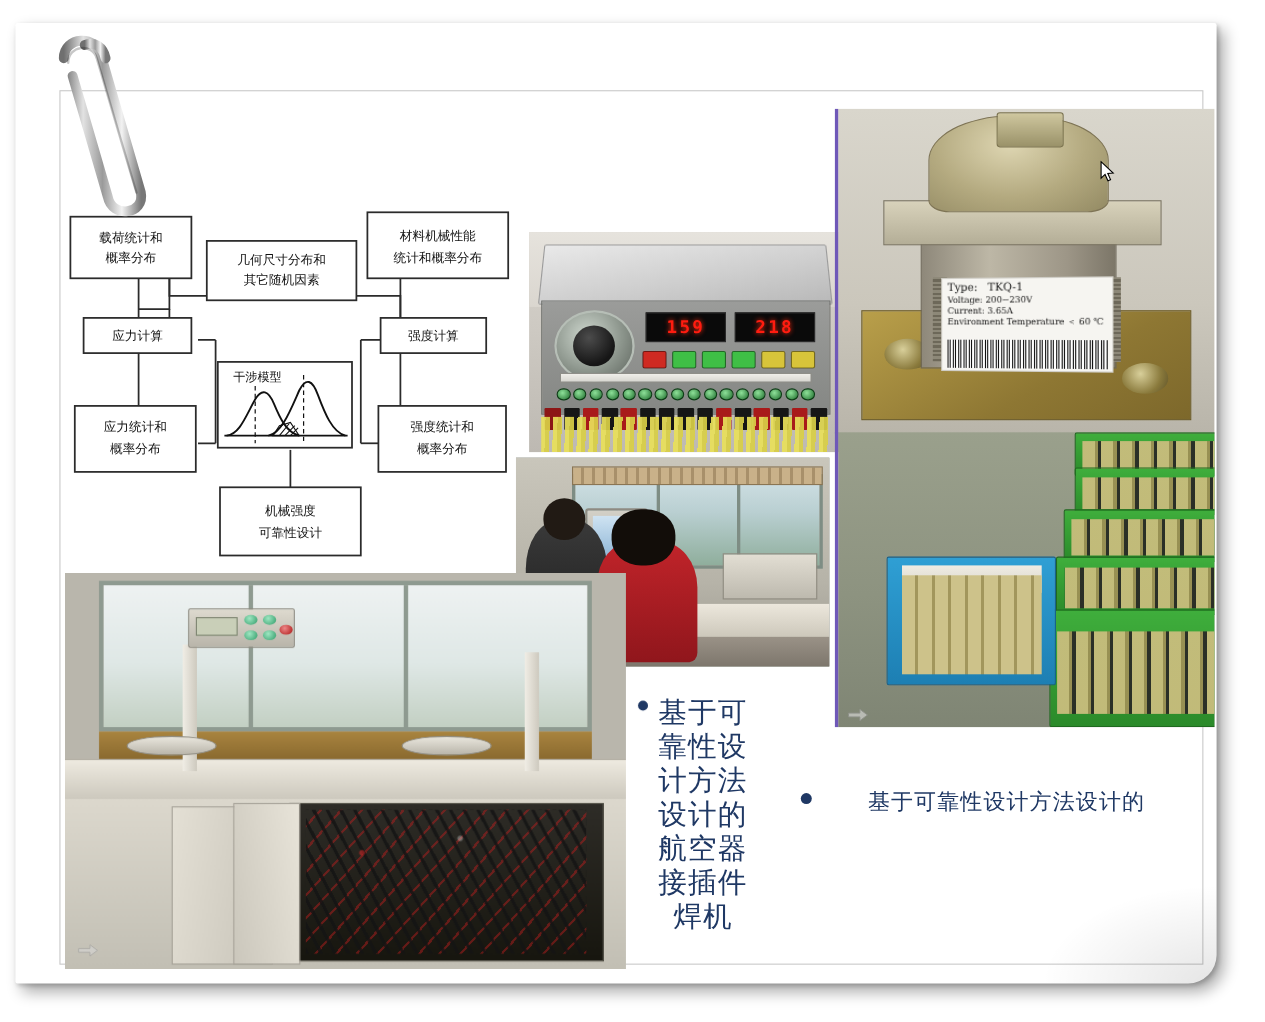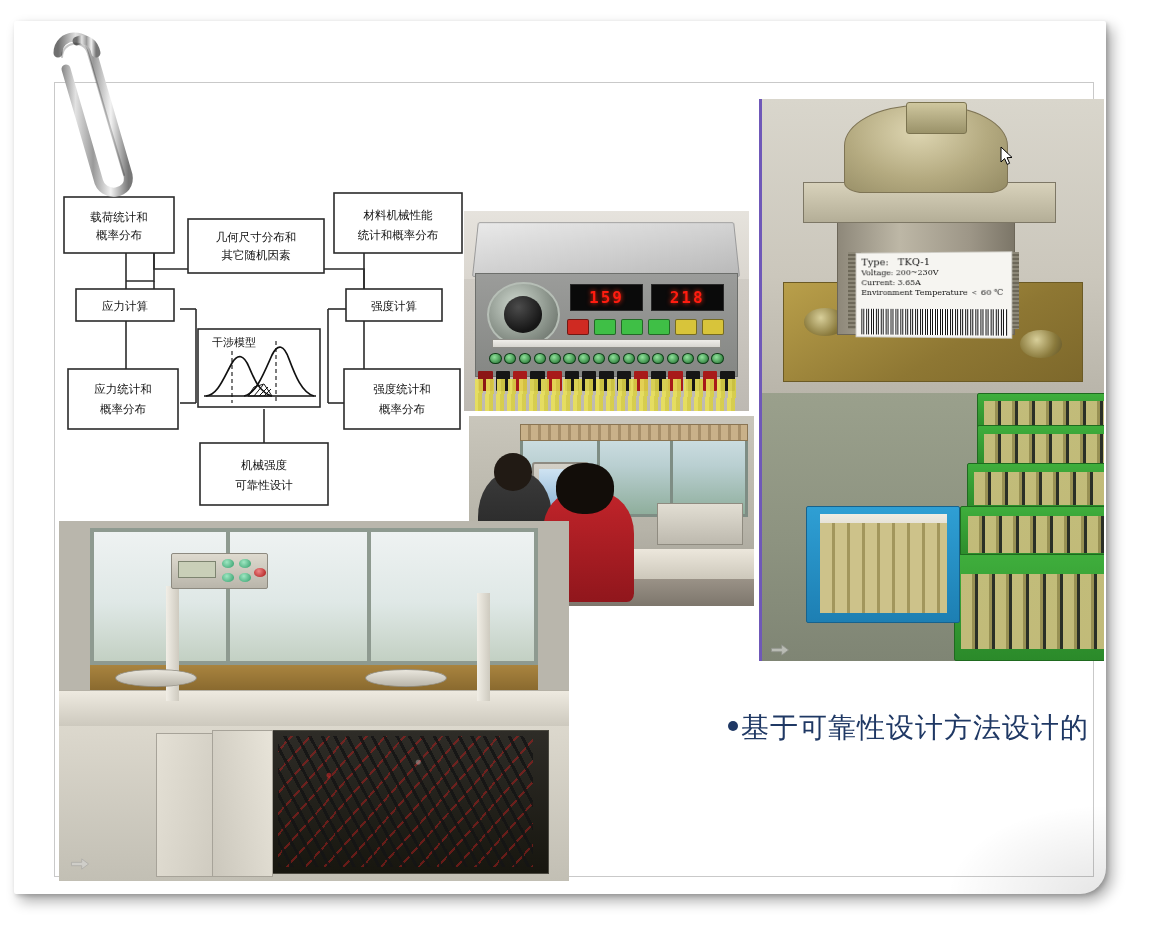--- a/index.html
+++ b/index.html
@@ -75,21 +75,21 @@
     dominant-baseline: middle;
   }
   .fc-label.small { font-size: 11px; }
   .fc-box { fill:#ffffff; stroke:#2b2b2b; stroke-width:1.6; }
   .fc-line { stroke:#2b2b2b; stroke-width:1.6; fill:none; }
 
   
   .photo { position:absolute; overflow:hidden; background:#777; }
 
   
-  #photo-instrument { left:450px; top:190px; width:285px; height:200px;
+  #photo-instrument { left:467px; top:190px; width:285px; height:200px;
         background:linear-gradient(180deg,#d8d4cd 0%,#cdc9c2 45%,#bdb9b2 100%); }
   .inst-wall { position:absolute; left:0; top:0; width:100%; height:34%;
         background:linear-gradient(180deg,#e6e3dd,#dad6cf); }
   .inst-lid { position:absolute; left:4%; top:5%; width:92%; height:28%;
         background:linear-gradient(170deg,#e9e9e9 0%,#cfcfcf 55%,#b8b8b8 100%);
         border:1px solid #9a9a9a; border-radius:2px;
         transform: perspective(260px) rotateX(12deg); }
   .inst-face { position:absolute; left:4%; top:31%; width:92%; height:52%;
         background:linear-gradient(180deg,#9b9c9a,#858784); border:1px solid #6d6f6c; }
   .inst-knob { position:absolute; left:4%; top:8%; width:28%; height:64%;
@@ -230,21 +230,21 @@
         background:linear-gradient(180deg,#e9e6dd,#b9b5aa); border:1px solid #939086; }
   .wl-arrow { position:absolute; left:2%; bottom:3%; width:22px; height:12px; opacity:.55; }
 
   
   .bullet-block { position:absolute; color:#1f3864;
         font-family:"DejaVu Sans","Liberation Sans",sans-serif; }
   #bullet-left { left:560px; top:612px; width:130px; font-size:26px; line-height:31px;
         text-align:center; letter-spacing:1px; }
   #bullet-left .dot { position:absolute; left:6px; top:4px; width:9px; height:9px;
         background:#1f3864; border-radius:50%; }
-  #bullet-right { left:706px; top:690px; width:390px; font-size:28px; line-height:34px;
+  #bullet-right { left:706px; top:690px; width:390px; font-size:20px; line-height:34px;
         text-align:center; letter-spacing:1px; }
   #bullet-right .dot { position:absolute; left:8px; top:10px; width:10px; height:10px;
         background:#1f3864; border-radius:50%; }
   .bl-line { display:block; }
 
   
   .cursor-ptr { position:absolute; left:1000px; top:146px; width:14px; height:20px; z-index:50; }
 </style>
 </head>
 <body>
@@ -482,20 +482,30 @@
         <div class="btn" style="left:52%;top:54%"></div>
         <div class="btn" style="left:70%;top:54%"></div>
         <div class="btn" style="left:86%;top:40%;background:radial-gradient(circle at 40% 35%,#e88,#a11)"></div>
       </div>
 
       <svg class="wl-arrow" viewBox="0 0 24 14">
         <path d="M2,5 h12 v-4 l8,6 -8,6 v-4 h-12 z" fill="#d8d8d8" stroke="#9a9a9a" stroke-width="1"></path>
       </svg>
     </div>
 
+    <div class="bullet-block" id="bullet-left">
+      <span class="dot"></span>
+      <span class="bl-line">基于可</span>
+      <span class="bl-line">靠性设</span>
+      <span class="bl-line">计方法</span>
+      <span class="bl-line">设计的</span>
+      <span class="bl-line">航空器</span>
+      <span class="bl-line">接插件</span>
+      <span class="bl-line">焊机</span>
+    </div>
 
     <div class="bullet-block" id="bullet-right">
       <span class="dot"></span>
       <span class="bl-line">基于可靠性设计方法设计的</span>
     </div>
 
     <svg class="paperclip" viewBox="0 0 130 185">
       <defs>
         <linearGradient id="clipGrad" x1="0" y1="0" x2="1" y2="0">
           <stop offset="0%" stop-color="#6f6f6f"></stop>

